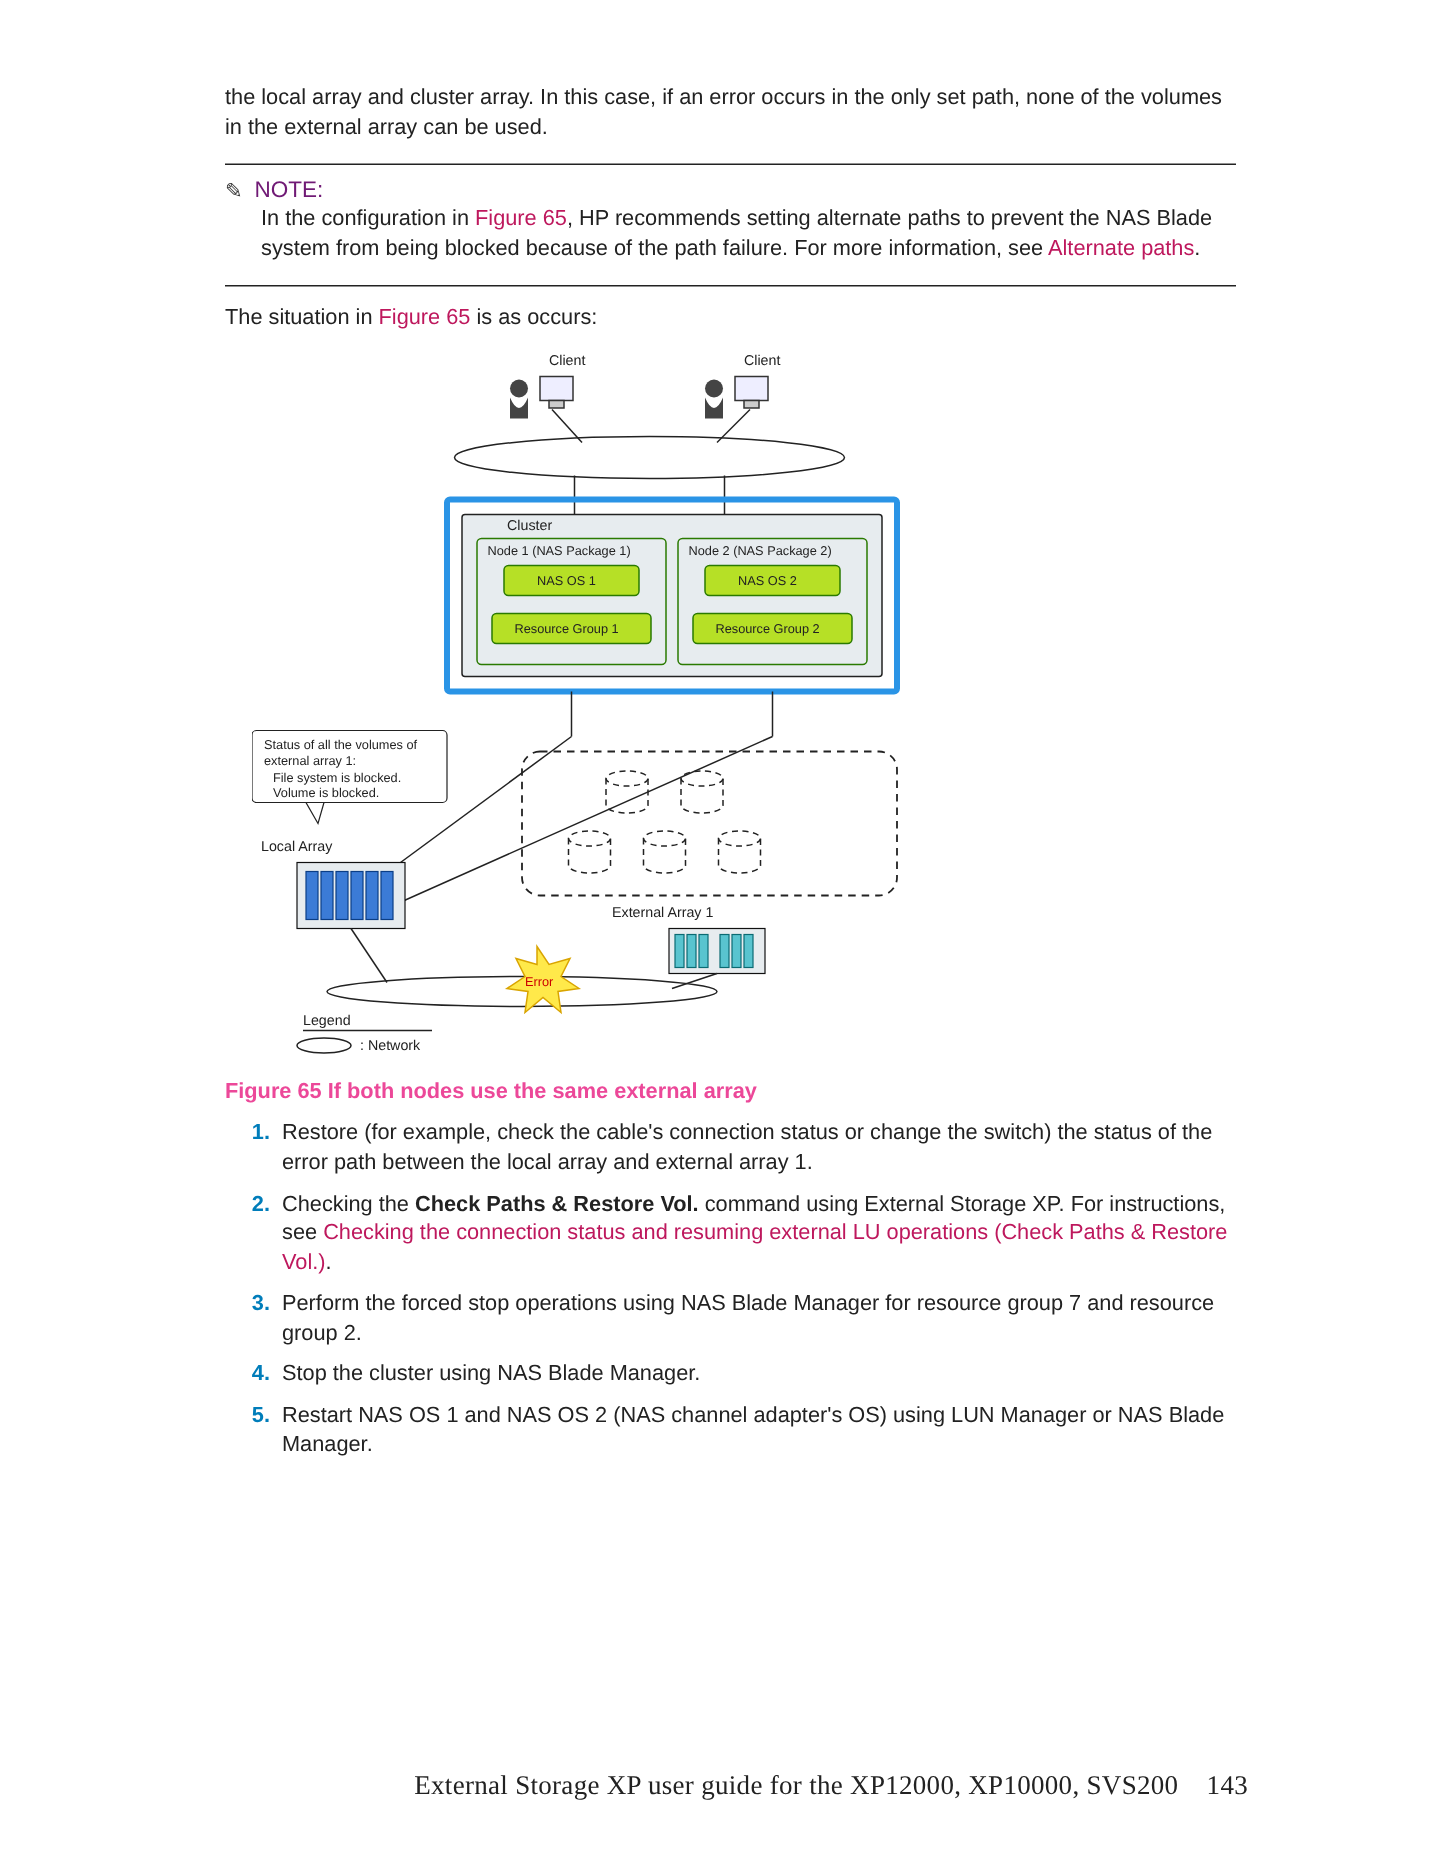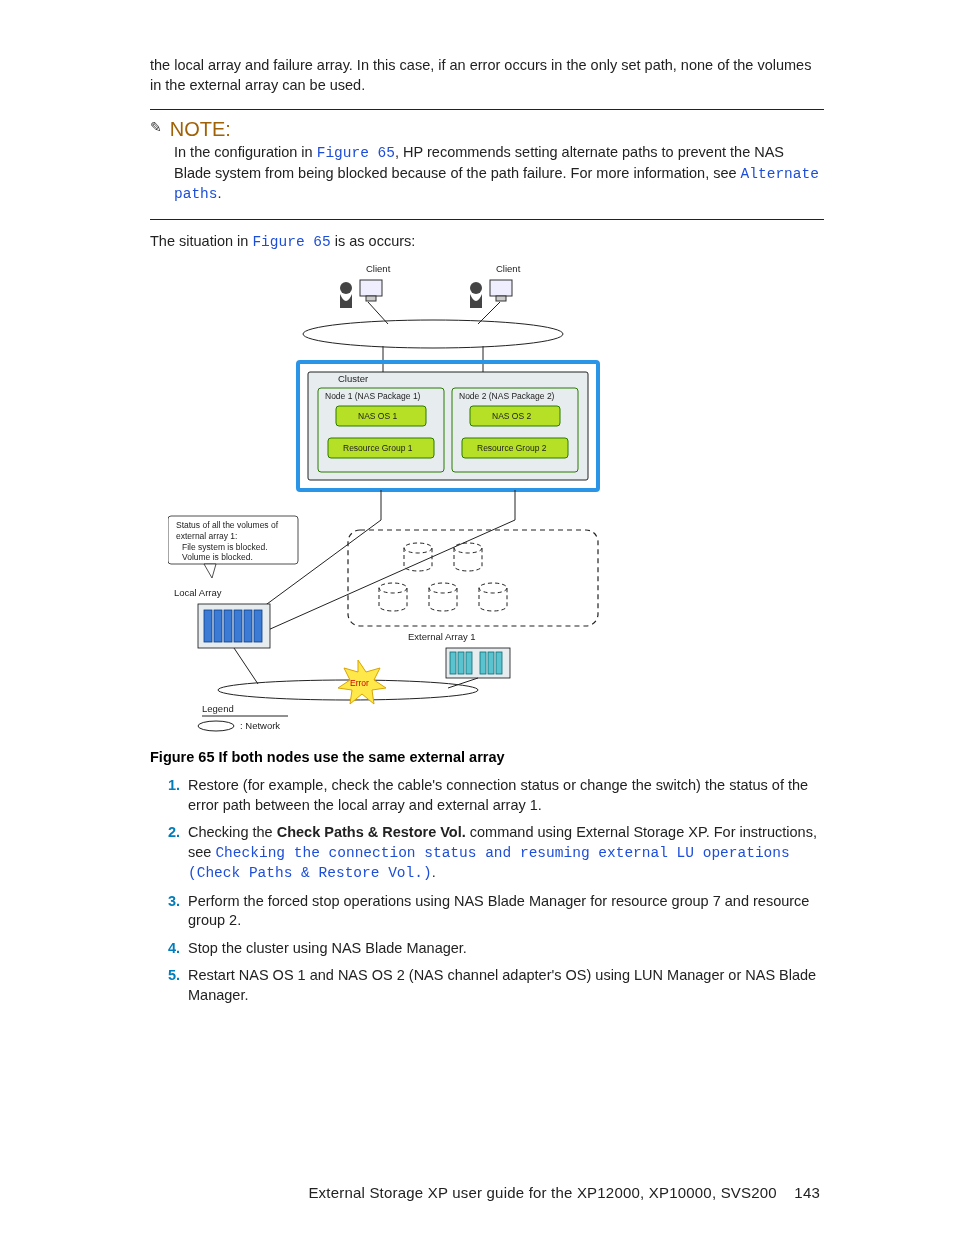--- a/index.html
+++ b/index.html
@@ -13,32 +13,32 @@
     width: 954px;
     min-height: 1235px;
     box-sizing: border-box;
     padding: 56px 130px 40px 150px;
     position: relative;
   }
   p { margin: 0 0 8px 0; line-height: 1.35; }
   .hr { border-top: 1px solid #222; margin: 14px 0 8px 0; }
   .note-row { display:flex; align-items:flex-start; gap:8px; }
   .note-icon { font-size:14px; color:#333; position:relative; top:1px;}
-  .note-label { color:#a16207; font-size:20px; }
+  .note-label { color:#701a75; font-size:15px; }
   .note-body { margin-left: 24px; margin-top:2px; line-height:1.35;}
-  a.link { color:#1d4ed8; text-decoration:none;font-family:Liberation Mono, monospace; }
+  a.link { color:#be185d; text-decoration:none; }
   ul.bullets { margin: 6px 0 10px 0; padding-left: 28px; }
   ul.bullets li { margin: 4px 0; }
   ul.bullets li::marker { color:#007dba; }
-  .fig-caption { color:#000000; font-weight:bold; margin: 8px 0 8px 0; }
+  .fig-caption { color:#ec4899; font-weight:bold; margin: 8px 0 8px 0; }
   ol.steps { margin: 4px 0 0 0; padding-left: 34px; }
   ol.steps > li { margin: 8px 0; padding-left: 4px; line-height:1.35;}
   ol.steps > li::marker { color:#007dba; font-weight:bold; }
   .bold { font-weight:bold; }
-  .footer { position:absolute; bottom:34px; right:134px; font-size:15px; letter-spacing:0.2px;}
+  .footer { position:absolute; bottom:34px; right:122px; font-size:18px; letter-spacing:0.2px;font-family:Liberation Serif, serif;}
   
   .diagram-wrap { width: 510px; height:480px; margin: 6px 0 6px 18px; position:relative; }
   .diagram-wrap svg { position:absolute; left:0; top:0; }
   .dlabel { font-family: Arial; font-size:9.5px; fill:#222; }
   .dlabel-sm { font-family: Arial; font-size:8.5px; fill:#222; }
   .box-green { fill:#b6e026; stroke:#2a7a00; stroke-width:1; }
   .box-outline { fill:none; stroke:#2a7a00; stroke-width:1; }
   .blue-border { fill:none; stroke:#2a94e6; stroke-width:4; }
   .gray-fill { fill:#e7ecef; stroke:none; }
   .thinline { stroke:#222; stroke-width:1; fill:none; }
@@ -48,21 +48,21 @@
   .storage-slot { fill:#3b7bd6; stroke:#0b3e86; stroke-width:0.8; }
   .storage-slot2 { fill:#59c4cf; stroke:#0b6b73; stroke-width:0.8; }
   .error-star { fill:#ffe94a; stroke:#d9a400; stroke-width:1; }
   .error-txt { font-family: Arial; font-size:8.5px; fill:#c00; }
 </style>
 </head>
 <body>
 
 <div class="page">
 
-  <p>the local array and failure array. In this case, if an error occurs in the only set path, none of the volumes in the external array can be used.</p>
+  <p>the local array and cluster array. In this case, if an error occurs in the only set path, none of the volumes in the external array can be used.</p>
 
   <div class="hr"></div>
 
   <div class="note-row">
     <span class="note-icon">✎</span>
     <span class="note-label">NOTE:</span>
   </div>
   <p class="note-body">
     <span>In the configuration in </span><a class="link" href="#">Figure 65</a><span>, HP recommends setting alternate paths to prevent the NAS Blade system from being blocked because of the path failure. For more information, see </span><a class="link" href="#">Alternate paths</a><span>.</span>
   </p>

